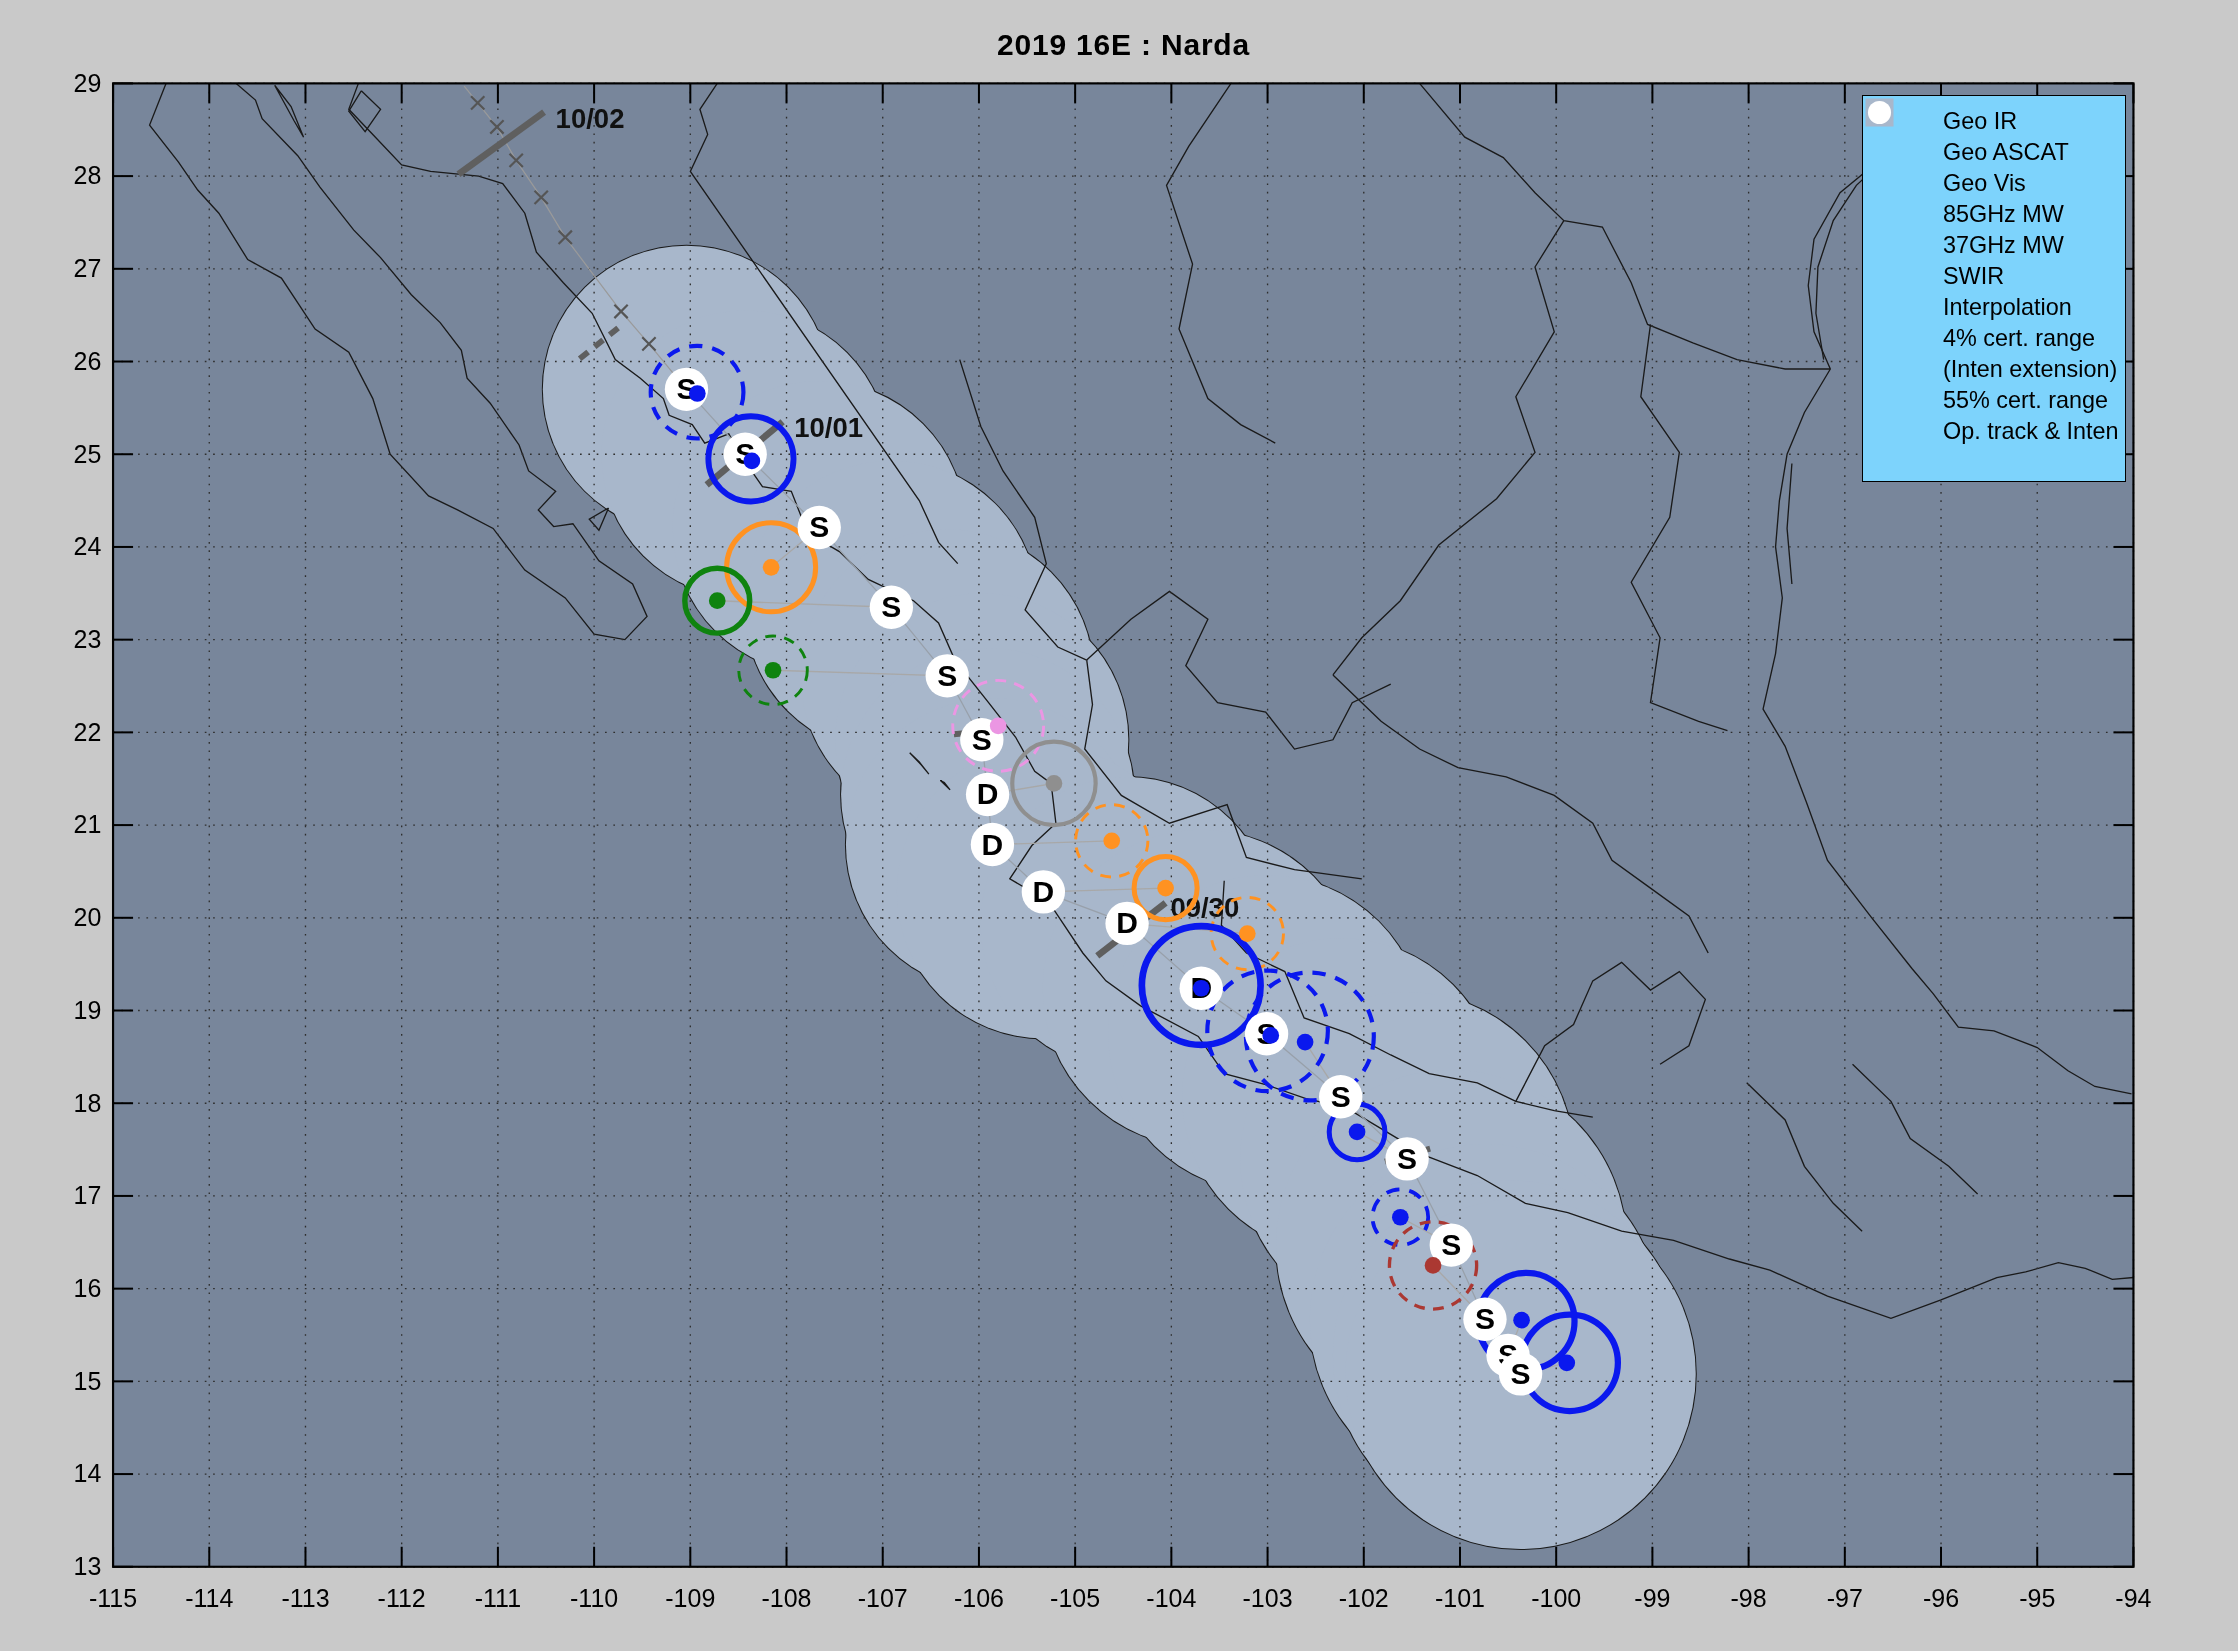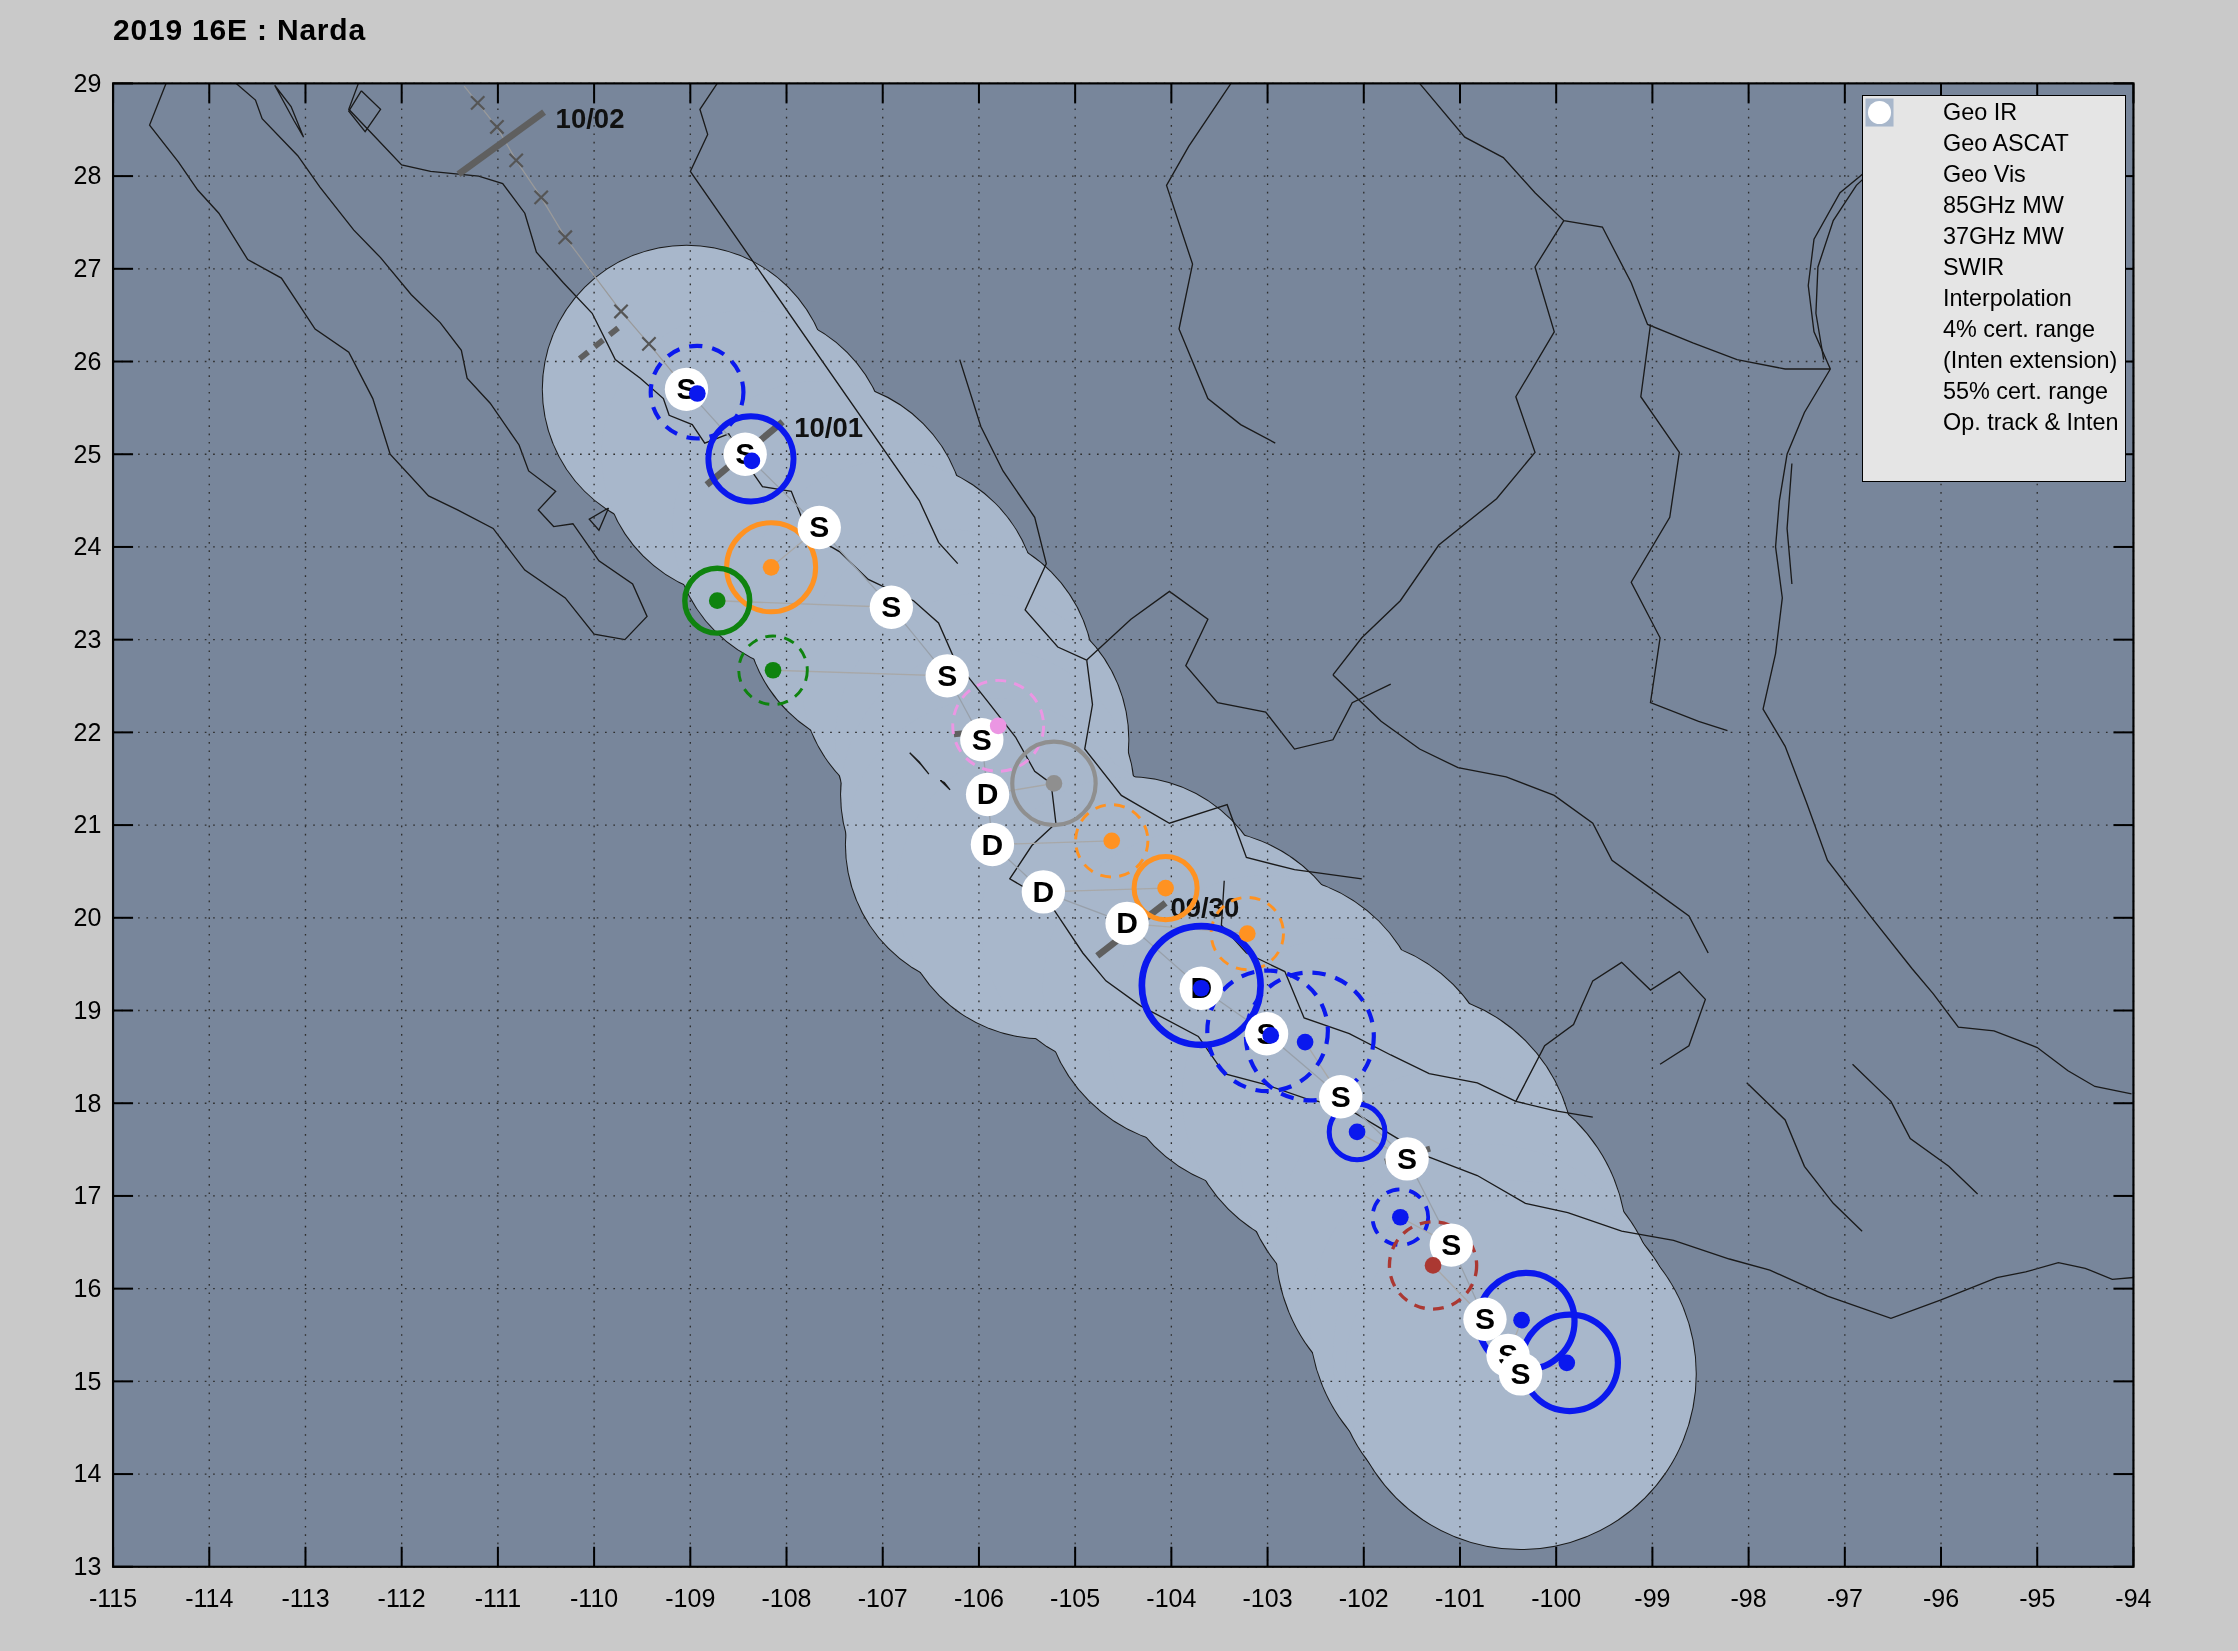--- a/index.html
+++ b/index.html
@@ -1,22 +1,22 @@
 <!DOCTYPE html>
 <html style="font-size:13.3px"><head>
 <meta charset="utf-8">
 <style>
   html,body{margin:0;padding:0;background:#c9c9c9;}
   .fig{position:relative;width:2239px;height:1651px;background:#c9c9c9;
        font-family:"Liberation Sans","DejaVu Sans",sans-serif;overflow:hidden;}
   svg{position:absolute;left:0;top:0;}
-  .title{position:absolute;left:113px;top:13px;width:2021px;text-align:left;
+  .title{position:absolute;left:113px;top:28px;width:2021px;text-align:center;
          font-size:30px;font-weight:bold;color:#000;letter-spacing:0.8px;}
   .legend{position:absolute;left:1862px;top:95px;width:264px;height:387px;
-          background:#e5e5e5;border:1.7px solid #000;box-sizing:border-box;padding-top:1px;}
+          background:#7dd3fc;border:1.7px solid #000;box-sizing:border-box;padding-top:10px;}
   .lrow{height:31px;display:flex;align-items:center;}
   .lmark{width:80px;display:flex;justify-content:center;align-items:center;flex:none;}
   .llabel{font-size:23.4px;color:#000;}
 </style>
 </head>
 <body>
 
 <div class="fig">
   <svg id="plot" width="2239" height="1651" viewBox="0 0 2684 1980">
       <rect x="135" y="100" width="2423" height="1779" fill="#78869b"></rect>

